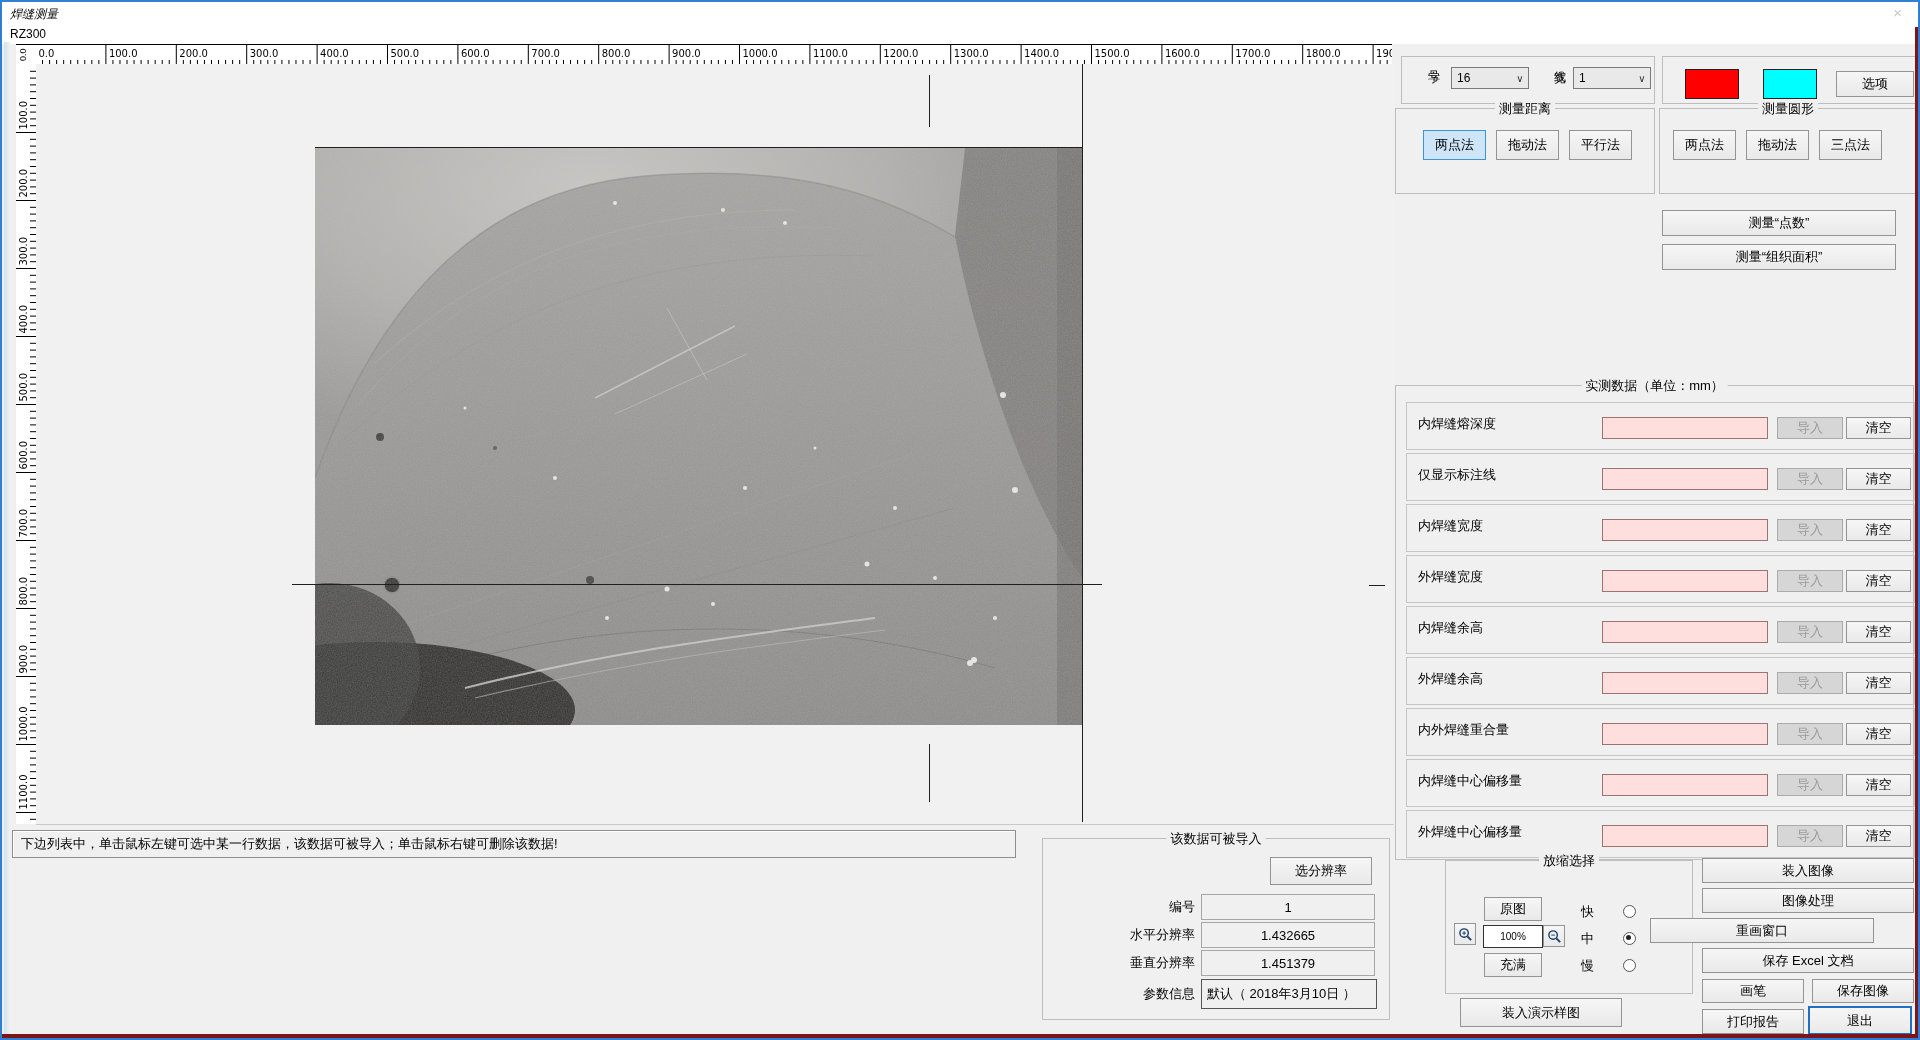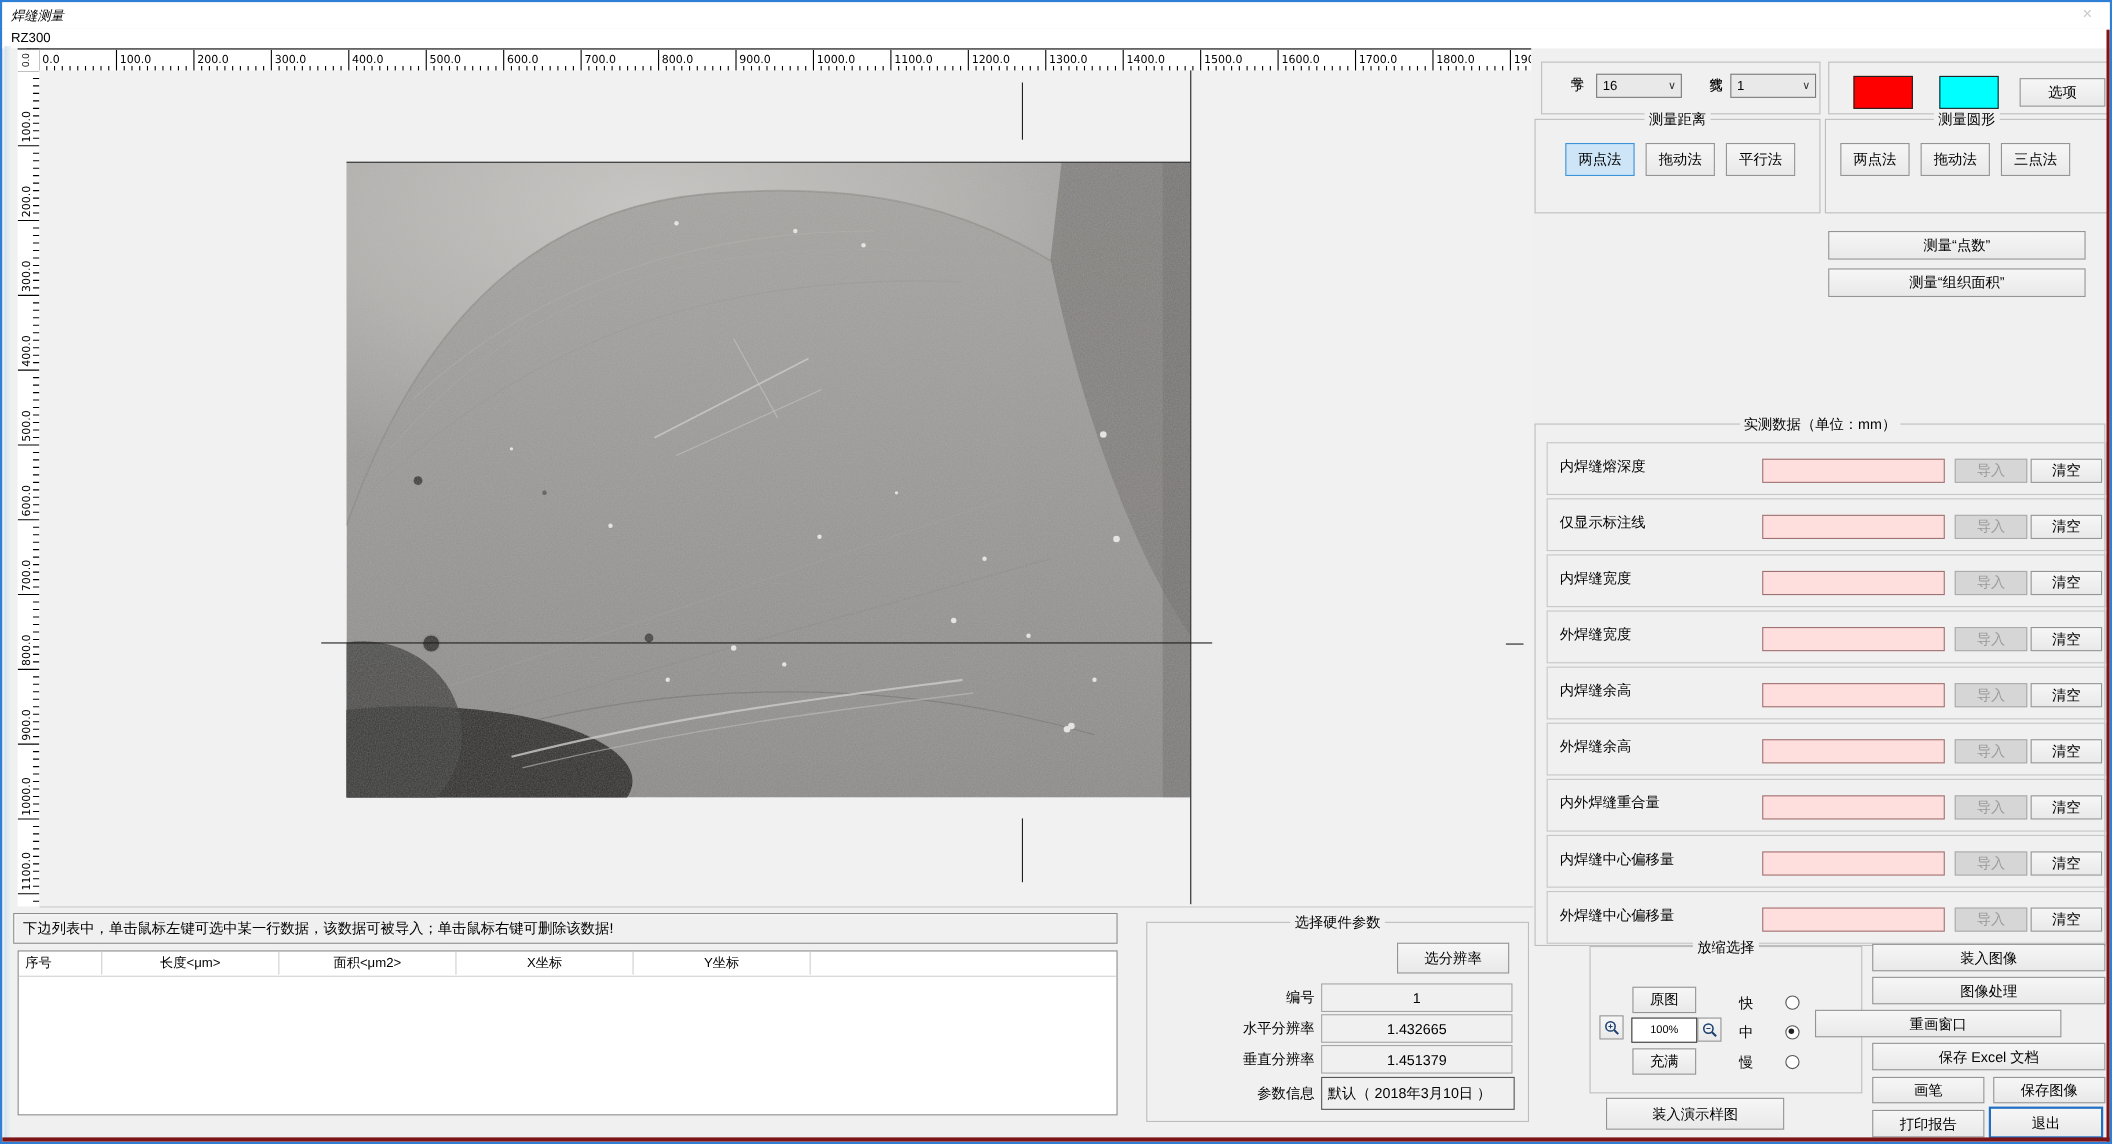--- a/index.html
+++ b/index.html
@@ -573,32 +573,23 @@
           <div class="pink-input abs" style="left: 195px; top: 14px; width: 166px; height: 22px;"></div>
           <div class="btn btn-disabled abs" style="left: 370px; top: 14px; width: 66px; height: 22px;">导入</div>
           <div class="btn abs" style="left: 439px; top: 14px; width: 65px; height: 22px;">清空</div>
         </div>
       </div>
   </div>
 
   <div class="abs infobar">
       <span>下边列表中，单击鼠标左键可选中某一行数据，该数据可被导入；单击鼠标右键可删除该数据!</span>
     </div>
-  <div class="abs rtable">
-    <div class="rt-head" id="rt-head">
-        <div class="rt-col" style="left: 0px; width: 76px; justify-content: flex-start; padding-left: 6px;">序号</div>
-        <div class="rt-col" style="left: 76px; width: 161px;">长度&lt;μm&gt;</div>
-        <div class="rt-col" style="left: 237px; width: 161px;">面积&lt;μm2&gt;</div>
-        <div class="rt-col" style="left: 398px; width: 161px;">X坐标</div>
-        <div class="rt-col" style="left: 559px; width: 161px;">Y坐标</div>
-      </div>
-  </div>
 
   <div class="abs grp" style="left:1040px;top:836px;width:346px;height:180px;">
-    <span class="grp-title ct">选择硬件参数</span>
+    <span class="grp-title ct">该数据可被导入</span>
     <div class="abs btn" style="left:227px;top:18px;width:102px;height:28px;">选分辨率</div>
     <div class="abs hw-label" style="left:20px;top:55px;width:132px;height:26px;">编号</div>
     <div class="abs field" style="left:158px;top:55px;width:174px;height:26px;">1</div>
     <div class="abs hw-label" style="left:20px;top:83px;width:132px;height:26px;">水平分辨率</div>
     <div class="abs field" style="left:158px;top:83px;width:174px;height:26px;">1.432665</div>
     <div class="abs hw-label" style="left:20px;top:111px;width:132px;height:26px;">垂直分辨率</div>
     <div class="abs field" style="left:158px;top:111px;width:174px;height:26px;">1.451379</div>
     <div class="abs hw-label" style="left:20px;top:140px;width:132px;height:30px;">参数信息</div>
     <div class="abs field field-dark" style="left:158px;top:140px;width:176px;height:30px;">默认（ 2018年3月10日 ）</div>
   </div>

